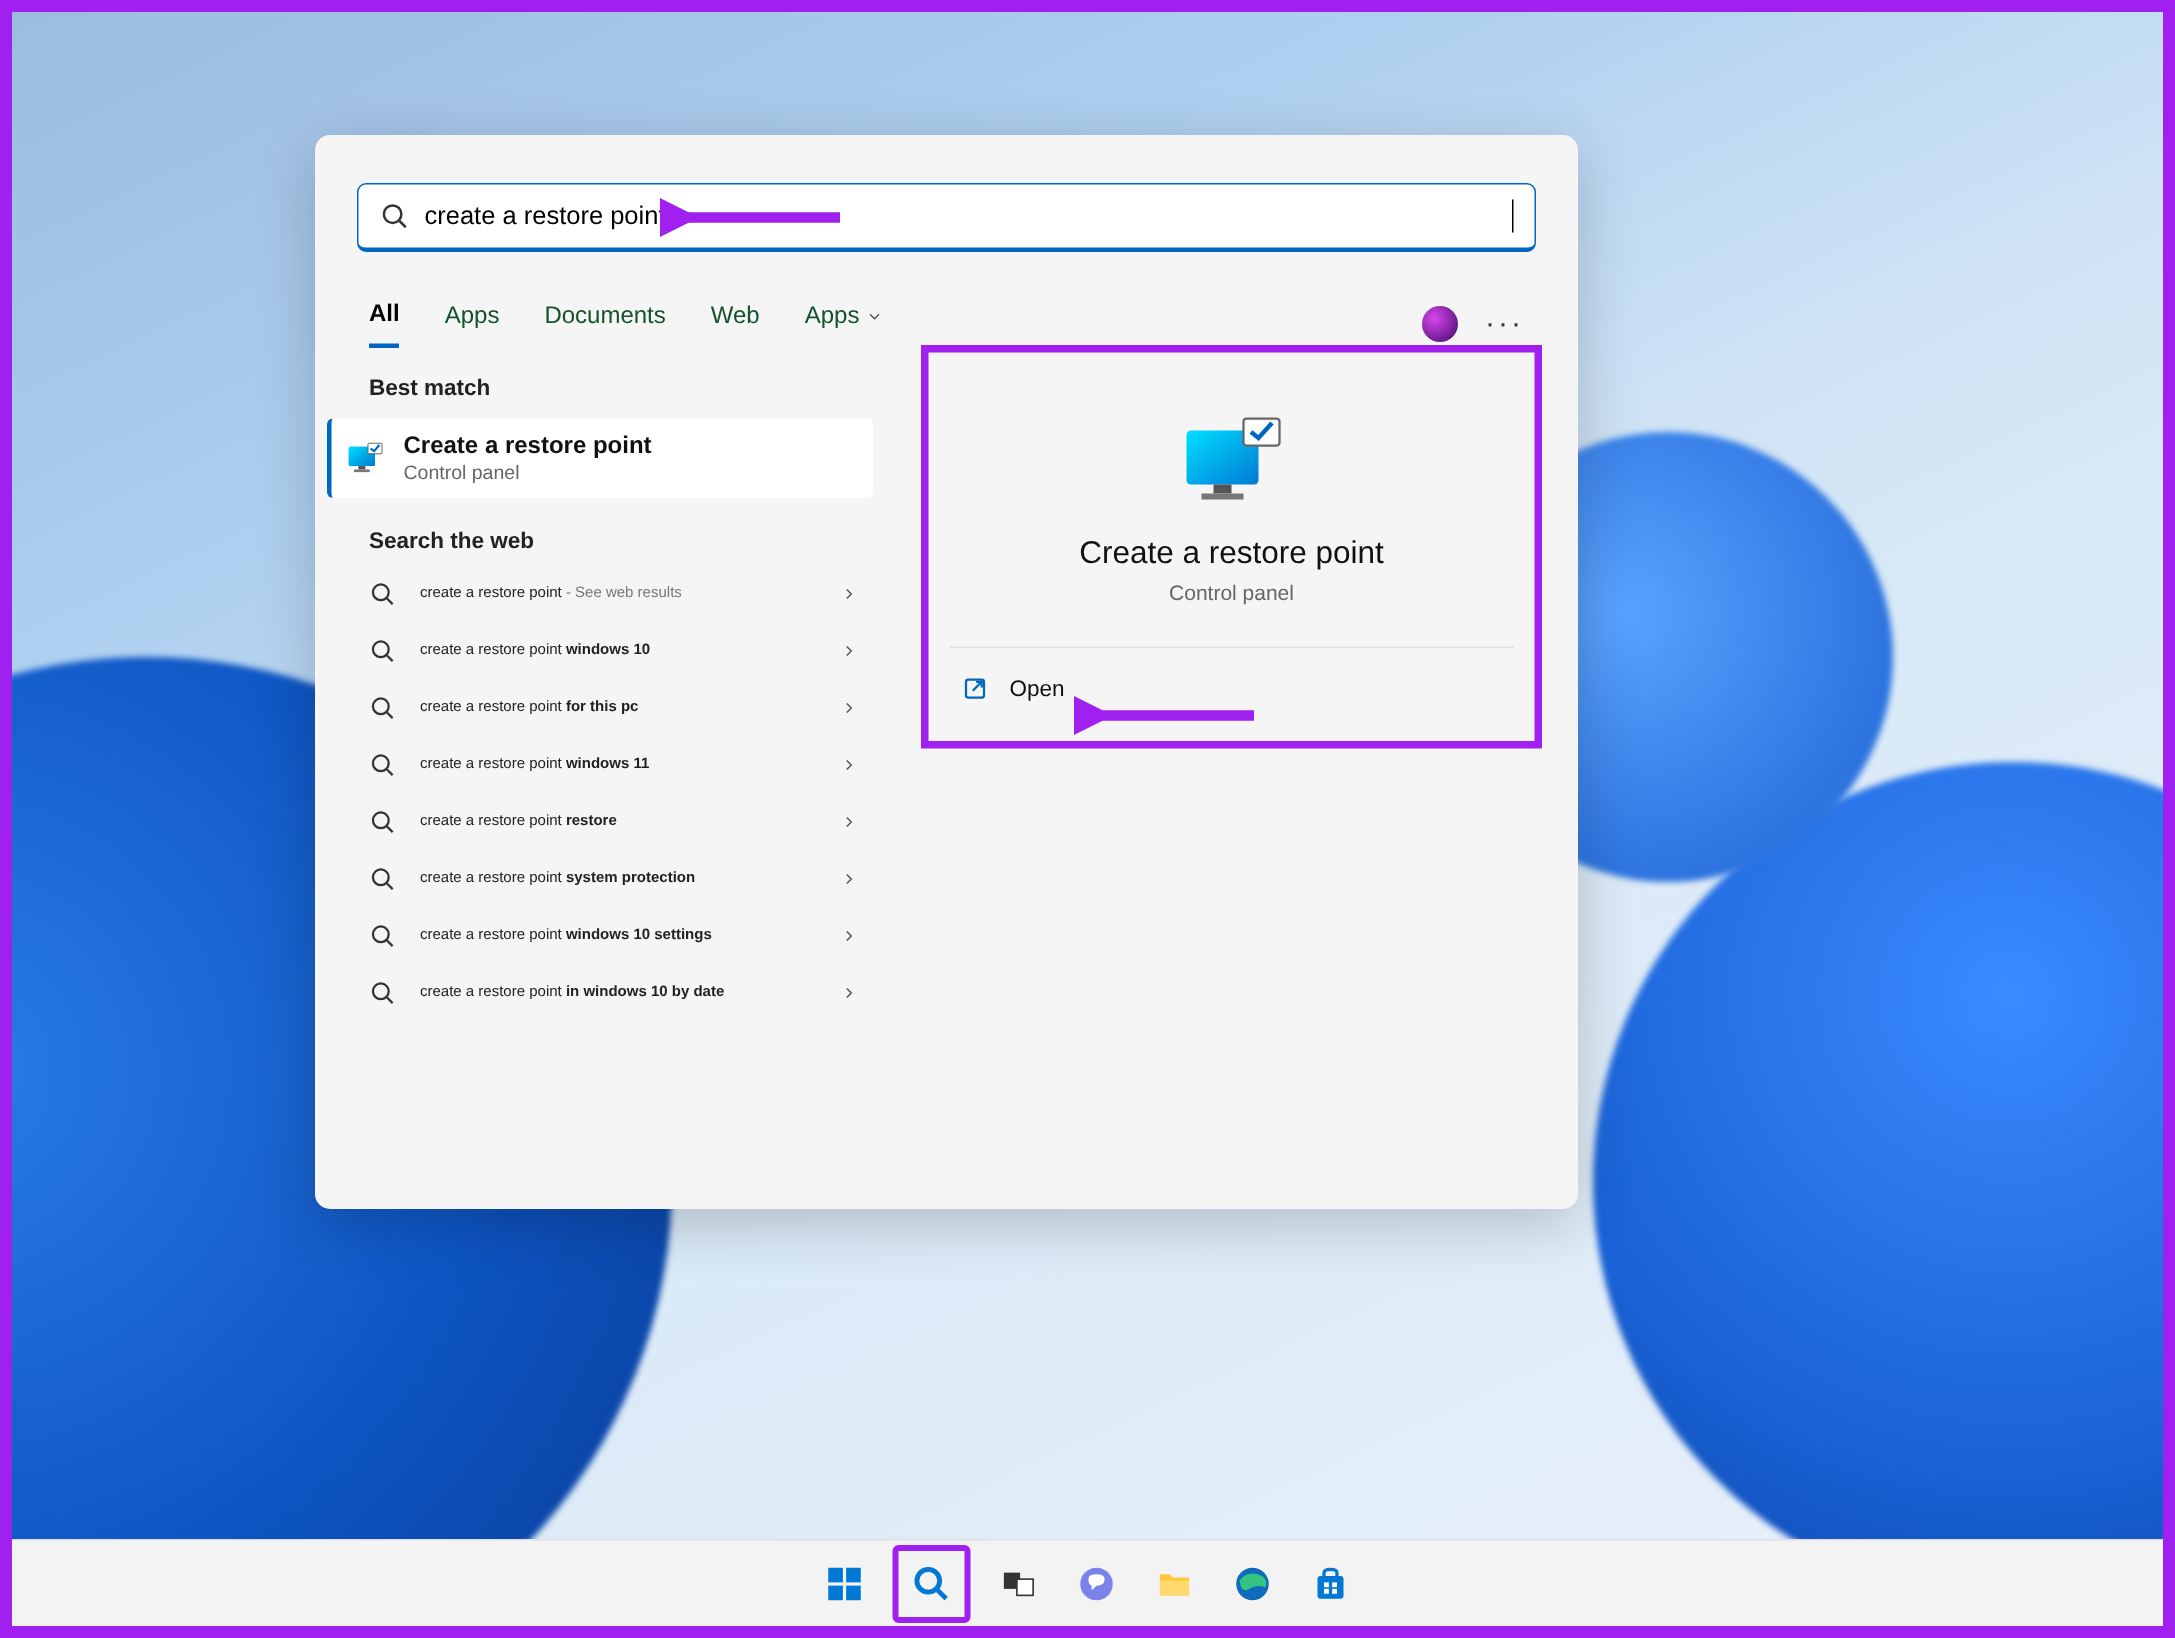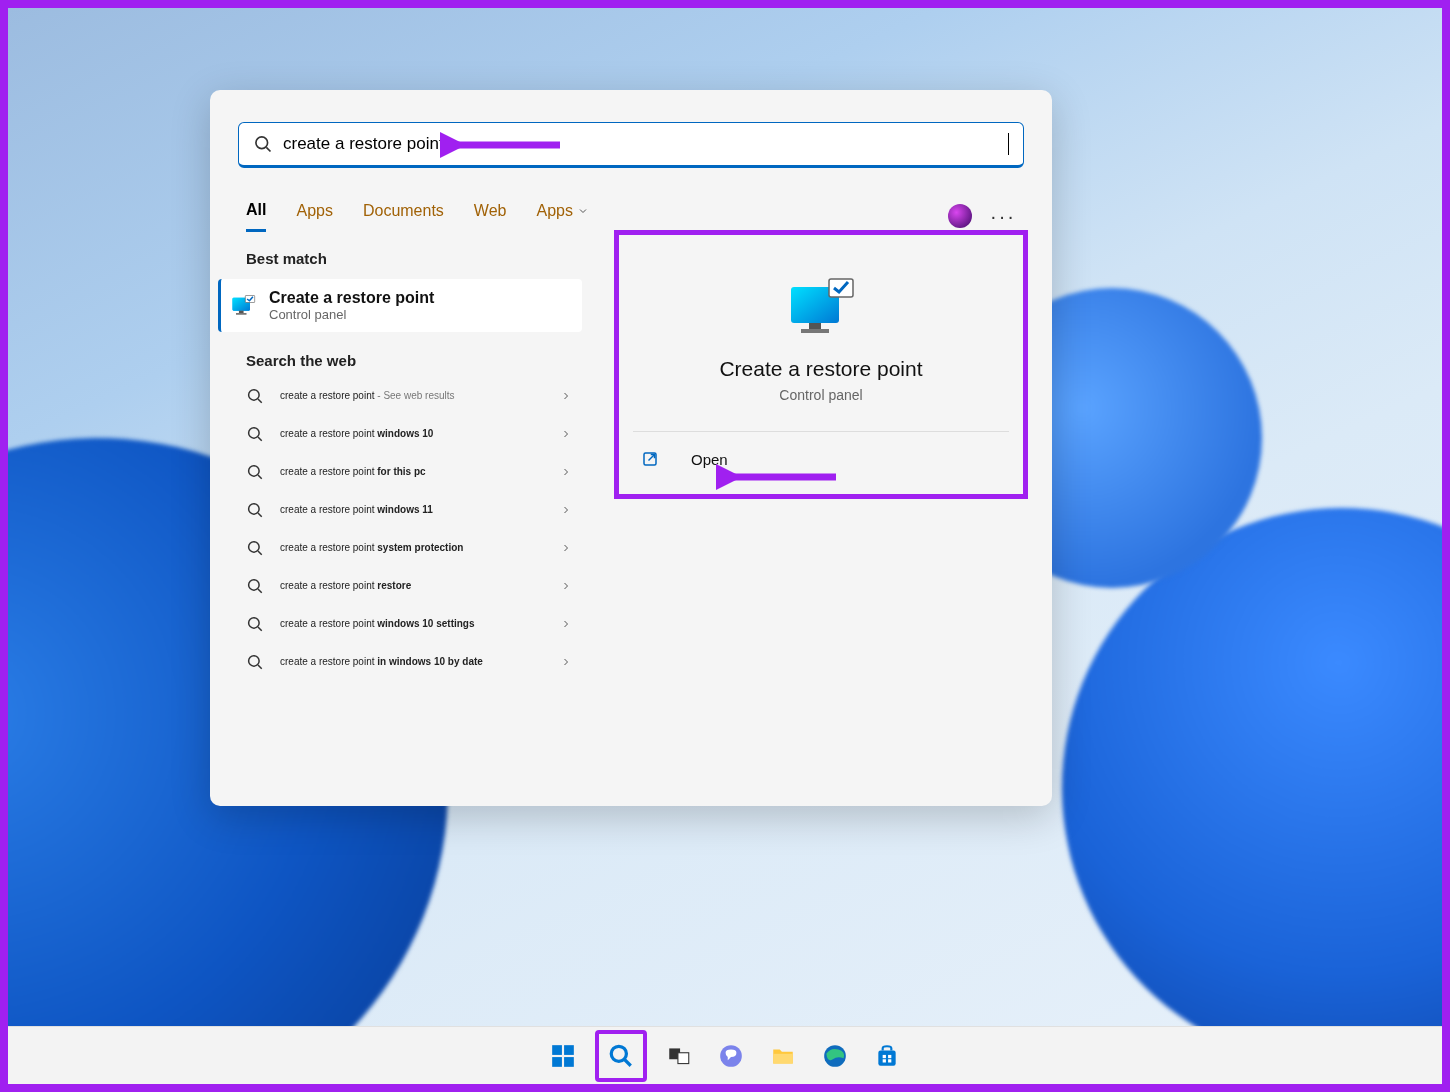--- a/index.html
+++ b/index.html
@@ -21,21 +21,21 @@
 .search-box svg { width: 20px; height: 20px; fill: none; stroke: #333; stroke-width: 2; flex-shrink: 0; }
 .search-box input { border: none; outline: none; font-size: 17px; flex: 1; margin-left: 10px; background: transparent; }
 .search-cursor { width: 1px; height: 22px; background: #000; margin-left: -2px; animation: blink 1s step-end infinite; }
 @keyframes blink { 50% { opacity: 0; } }
 
 .arrow-1 { position: absolute; left: 440px; top: 130px; z-index: 20; }
 .arrow-2 { position: absolute; left: 716px; top: 462px; z-index: 20; }
 .arrow svg { display: block; }
 
 .tabs { display: flex; align-items: center; padding: 36px 36px 0 36px; height: 60px; }
-.tab { font-size: 16px; color: #a16207; margin-right: 30px; padding-bottom: 10px; cursor: pointer; }
+.tab { font-size: 16px; color: #14532d; margin-right: 30px; padding-bottom: 10px; cursor: pointer; }
 .tab.active { color: #000; font-weight: 600; border-bottom: 3px solid #0067c0; }
 .tab-more { display: flex; align-items: center; gap: 4px; }
 .tabs-right { margin-left: auto; display: flex; align-items: center; gap: 18px; }
 .avatar { width: 24px; height: 24px; border-radius: 50%; background: radial-gradient(circle at 35% 35%, #d946ef, #3b0764); }
 .more-dots { font-size: 20px; color: #333; cursor: pointer; letter-spacing: 2px; }
 
 .content { display: flex; flex: 1; overflow: hidden; }
 .left-col { width: 380px; padding: 12px 0 12px 0; overflow-y: auto; }
 .right-col { flex: 1; padding: 0 24px; position: relative; }
 
@@ -50,21 +50,21 @@
 .web-item .wi-text { font-size: 10px; color: #222; flex: 1; line-height: 1.35; padding-right: 6px; }
 .web-item .wi-text .wi-suffix { color: #777; }
 .web-item .wi-text b { font-weight: 700; }
 .web-item .wi-chev { width: 12px; height: 12px; stroke: #555; stroke-width: 2; fill: none; }
 
 .detail-box { border: 5px solid #a020f0; margin-top: 2px; padding-top: 40px; }
 .detail-icon { display: flex; justify-content: center; margin-bottom: 18px; }
 .detail-title { text-align: center; font-size: 21px; color: #111; font-weight: 400; }
 .detail-sub { text-align: center; font-size: 14px; color: #666; margin-top: 6px; margin-bottom: 28px; }
 .detail-sep { border: none; border-top: 1px solid #ddd; margin: 0 14px; }
-.open-row { display: flex; align-items: center; padding: 18px 22px 26px 22px; gap: 32px; cursor: pointer; }
+.open-row { display: flex; align-items: center; padding: 18px 22px 26px 22px; gap: 14px; cursor: pointer; }
 .open-row svg { width: 18px; height: 18px; stroke: #0067c0; fill: none; stroke-width: 2; }
 .open-row span { font-size: 15px; color: #111; }
 </style>
 </head>
 <body>
 
 <div class="wallpaper">
   <div class="bloom b1"></div>
   <div class="bloom b2"></div>
   <div class="bloom b3"></div>
@@ -163,31 +163,31 @@
     <div class="wi-text">create a restore point <b>windows 11</b><span class="wi-suffix"></span></div>
     <svg class="wi-chev" viewBox="0 0 24 24">
               <polyline points="9 6 15 12 9 18"></polyline>
             </svg>
           </div>
           <div class="web-item">
     <svg class="wi-icon" viewBox="0 0 24 24">
               <circle cx="10.5" cy="10.5" r="7"></circle>
               <line x1="16" y1="16" x2="21" y2="21"></line>
             </svg>
+    <div class="wi-text">create a restore point <b>restore</b><span class="wi-suffix"></span></div>
+    <svg class="wi-chev" viewBox="0 0 24 24">
+              <polyline points="9 6 15 12 9 18"></polyline>
+            </svg>
+          </div>
+          <div class="web-item">
+    <svg class="wi-icon" viewBox="0 0 24 24">
+              <circle cx="10.5" cy="10.5" r="7"></circle>
+              <line x1="16" y1="16" x2="21" y2="21"></line>
+            </svg>
     <div class="wi-text">create a restore point <b>system protection</b><span class="wi-suffix"></span></div>
-    <svg class="wi-chev" viewBox="0 0 24 24">
-              <polyline points="9 6 15 12 9 18"></polyline>
-            </svg>
-          </div>
-          <div class="web-item">
-    <svg class="wi-icon" viewBox="0 0 24 24">
-              <circle cx="10.5" cy="10.5" r="7"></circle>
-              <line x1="16" y1="16" x2="21" y2="21"></line>
-            </svg>
-    <div class="wi-text">create a restore point <b>restore</b><span class="wi-suffix"></span></div>
     <svg class="wi-chev" viewBox="0 0 24 24">
               <polyline points="9 6 15 12 9 18"></polyline>
             </svg>
           </div>
           <div class="web-item">
     <svg class="wi-icon" viewBox="0 0 24 24">
               <circle cx="10.5" cy="10.5" r="7"></circle>
               <line x1="16" y1="16" x2="21" y2="21"></line>
             </svg>
     <div class="wi-text">create a restore point <b>windows 10 settings</b><span class="wi-suffix"></span></div>

